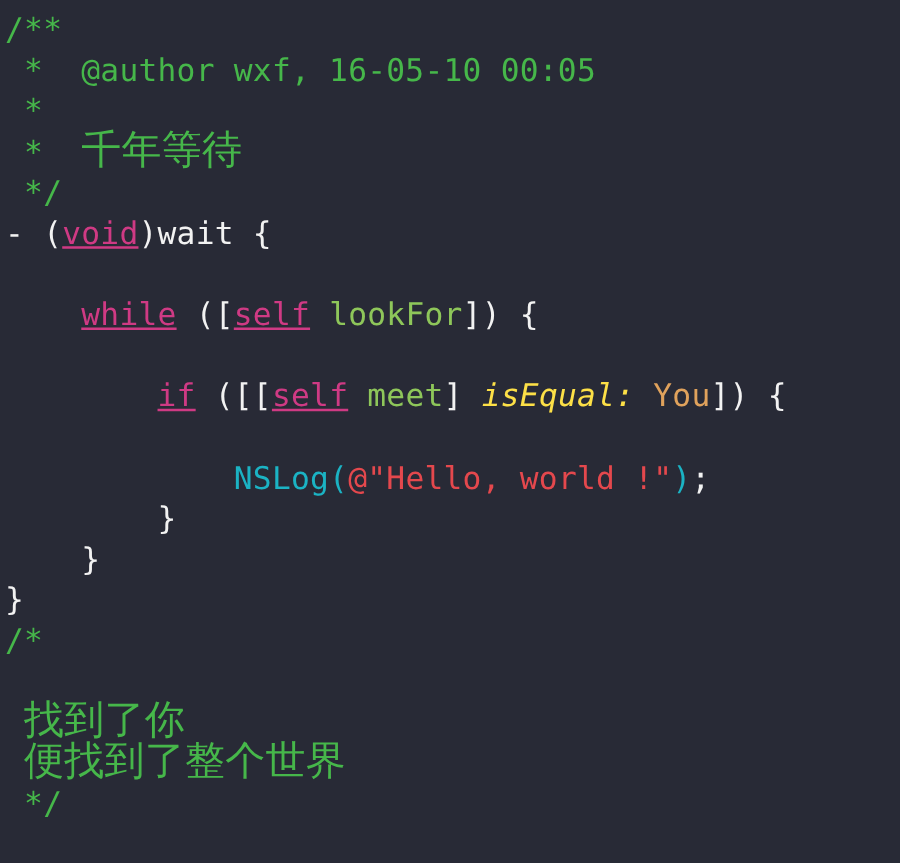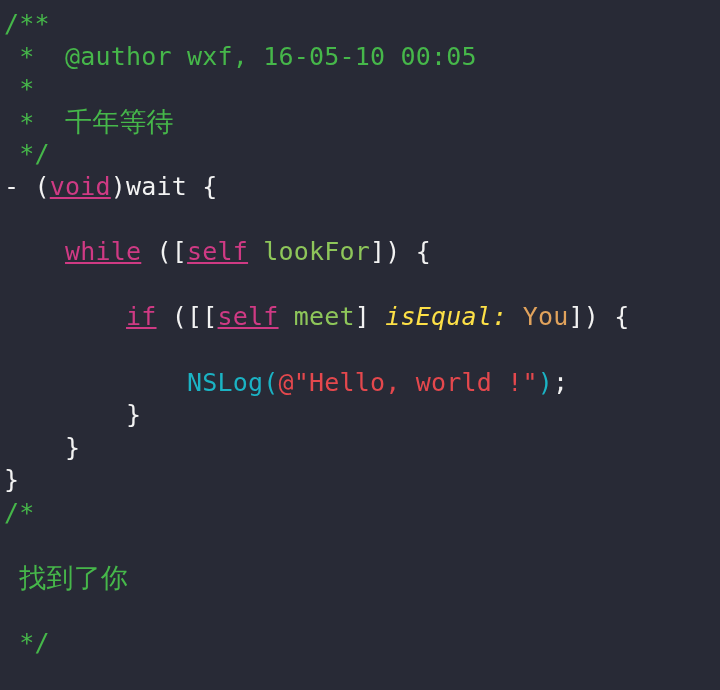--- a/index.html
+++ b/index.html
@@ -34,22 +34,22 @@
   .tok { font-family: inherit; }
   .c-comment  { color: #46b74a; }
   .c-plain    { color: #f2f2f2; }
   .c-keyword  { color: #cf3a84; text-decoration: underline; }
   .c-method   { color: #8ec65a; text-align: center; }
   .c-selector { color: #fde047; font-style: italic; }
   .c-class    { color: #e0a25c; }
   .c-func     { color: #1bb3c4; }
   .c-string   { color: #e4484d; }
   .cjk {
-    font-family: Liberation Serif, serif;
-    font-size: 27px;
+    font-family: Liberation Mono, monospace;
+    font-size: 32px;
   }
 </style>
 </head>
 <body>
 
 <div id="code-editor">
   <div id="code-lines">
       <div class="code-line"><span class="tok c-comment">/**</span></div>
       <div class="code-line"><span class="tok c-comment"> *  @author wxf, 16-05-10 00:05</span></div>
       <div class="code-line"><span class="tok c-comment"> *</span></div>
@@ -61,16 +61,16 @@
       <div class="code-line"><span class="tok c-plain"></span></div>
       <div class="code-line"><span class="tok c-plain">        </span><span class="tok c-keyword">if</span><span class="tok c-plain"> ([[</span><span class="tok c-keyword">self</span><span class="tok c-plain"> </span><span class="tok c-method">meet</span><span class="tok c-plain">] </span><span class="tok c-selector">isEqual:</span><span class="tok c-plain"> </span><span class="tok c-class">You</span><span class="tok c-plain">]) {</span></div>
       <div class="code-line"><span class="tok c-plain"></span></div>
       <div class="code-line"><span class="tok c-plain">            </span><span class="tok c-func">NSLog</span><span class="tok c-func">(</span><span class="tok c-string">@"Hello, world !"</span><span class="tok c-func">)</span><span class="tok c-plain">;</span></div>
       <div class="code-line"><span class="tok c-plain">        }</span></div>
       <div class="code-line"><span class="tok c-plain">    }</span></div>
       <div class="code-line"><span class="tok c-plain">}</span></div>
       <div class="code-line"><span class="tok c-comment">/*</span></div>
       <div class="code-line"><span class="tok c-comment"> </span></div>
       <div class="code-line"><span class="tok c-comment"> </span><span class="tok c-comment cjk">找到了你</span></div>
-      <div class="code-line"><span class="tok c-comment"> </span></div>
+      <div class="code-line"><span class="tok c-comment"> </span><span class="tok c-comment cjk">便找到了整个世界</span></div>
       <div class="code-line"><span class="tok c-comment"> */</span></div>
     </div>
 </div>
 
 </body></html>

